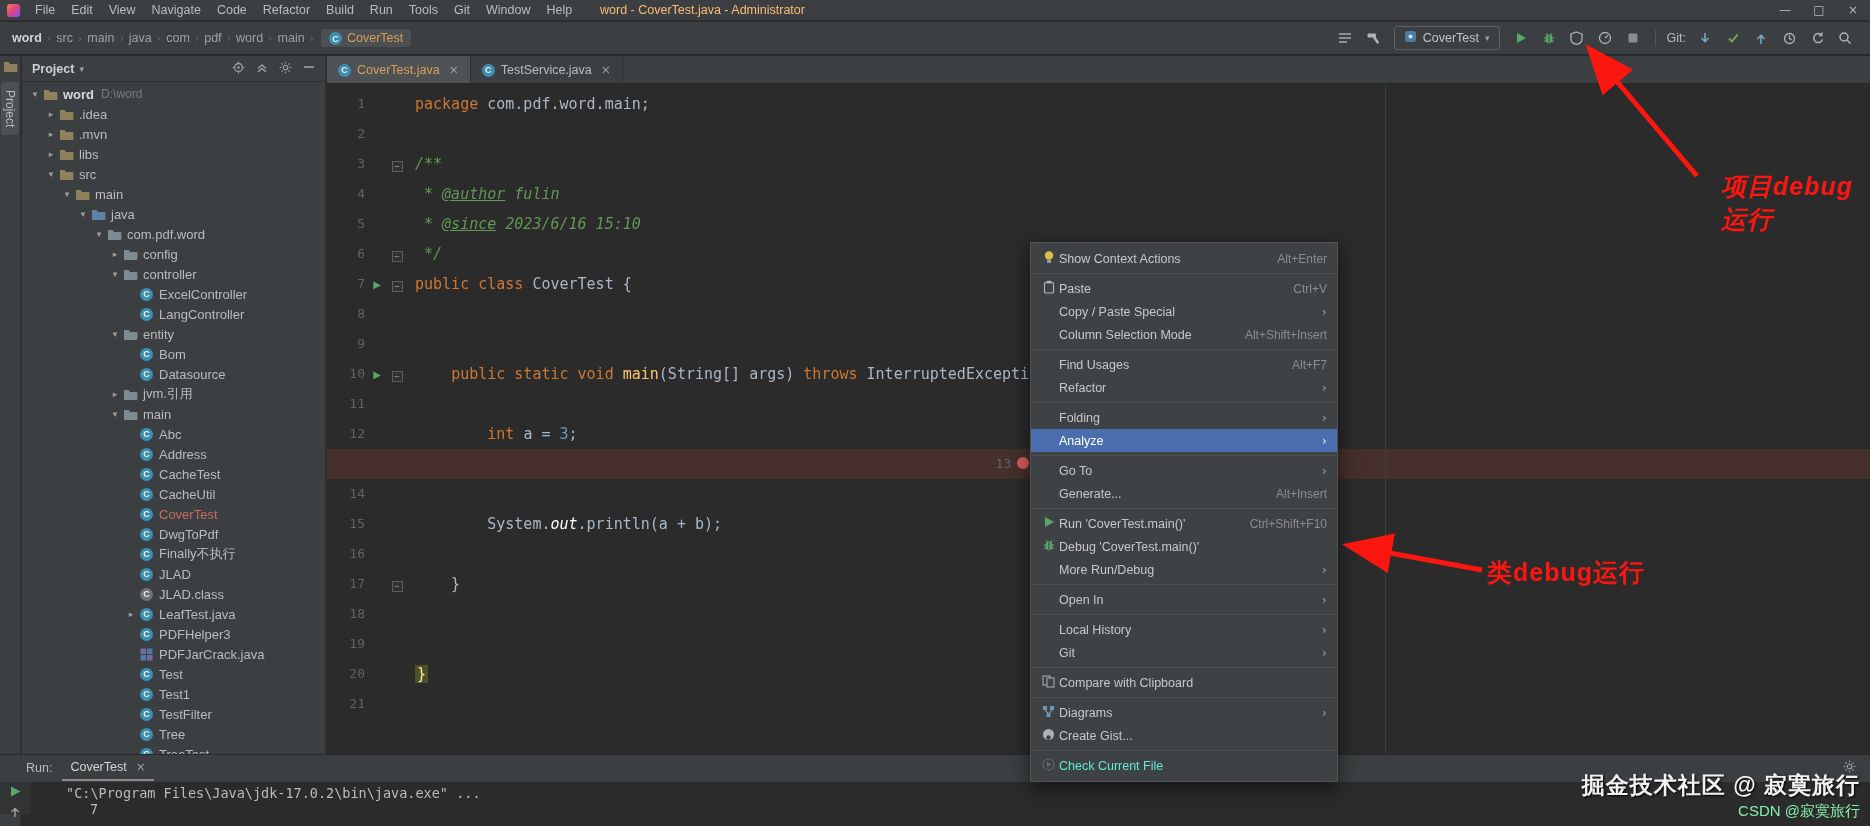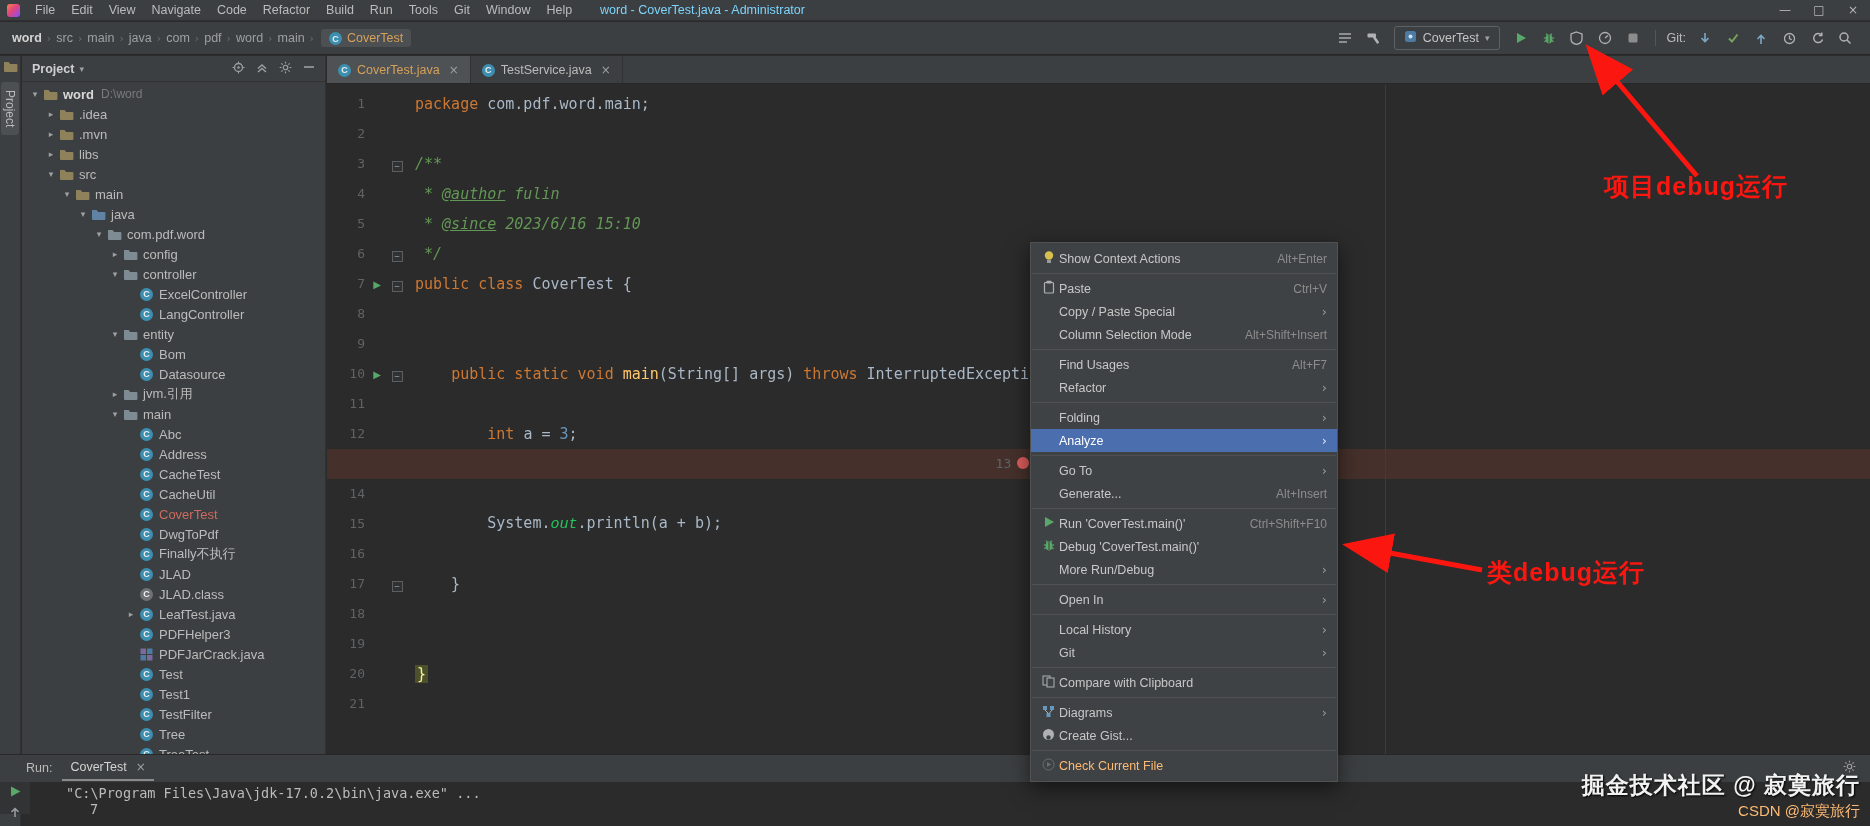--- a/index.html
+++ b/index.html
@@ -5,21 +5,21 @@
   *{margin:0;padding:0;box-sizing:border-box;}
   html,body{width:1870px;height:826px;background:#2b2b2b;}
   body{position:relative;overflow:hidden;font-family:"Liberation Sans",sans-serif;font-size:13px;color:#bbbbbb;}
   .glyph{font-family:"DejaVu Sans",sans-serif;}
 
   
   .titlebar{position:absolute;top:0;left:0;right:0;height:21px;background:#3c3f41;border-bottom:1px solid #303030;display:flex;align-items:center;z-index:5;}
   .logo{width:13px;height:13px;border-radius:3px;margin:0 7px;background:linear-gradient(135deg,#f5844e,#e3447c 45%,#7f52ff);flex:none;}
   .menus{display:flex;}
   .menu-item{padding:0 8px;line-height:21px;font-size:12.5px;color:#bbbbbb;}
-  .win-title{position:absolute;left:600px;color:#7dd3fc;font-size:12.5px;}
+  .win-title{position:absolute;left:600px;color:#fdba74;font-size:12.5px;}
   .win-controls{margin-left:auto;display:flex;height:100%;}
   .win-btn{width:34px;text-align:center;line-height:20px;font-size:12px;color:#b6b6b6;font-family:"DejaVu Sans",sans-serif;}
 
   
   .navbar{position:absolute;top:22px;left:0;right:0;height:33px;background:#3c3f41;border-bottom:1px solid #282828;display:flex;align-items:center;padding:0 10px;z-index:4;}
   .crumbs{display:flex;align-items:center;}
   .crumb{color:#9da0a3;font-size:12.5px;padding:1px 2px;}
   .crumb.first{color:#d3d3d3;font-weight:bold;}
   .crumb-sep{color:#6c6c6c;margin:0 3px;font-size:11px;}
   .crumb-current{display:flex;align-items:center;gap:5px;background:#4c5052;border-radius:3px;padding:2px 8px;margin-left:4px;color:#d5a05a;font-size:12.5px;}
@@ -64,55 +64,55 @@
   .runmark{color:#59a869;font-size:10px;font-family:"DejaVu Sans",sans-serif;}
   .bpdot{width:12px;height:12px;border-radius:50%;background:#db5c5c;display:inline-block;}
   .foldbox{display:inline-block;width:11px;height:11px;line-height:9px;border:1px solid #5e5e5e;color:#9a9a9a;font-size:9px;background:#2f3234;}
   .ctext{white-space:pre;margin-left:6px;color:#a9b7c6;}
   .tok-kw{color:#cc7832;}
   .tok-pl{color:#a9b7c6;}
   .tok-doc{color:#629755;font-style:italic;}
   .tok-doctag{color:#629755;font-style:italic;font-weight:normal;text-decoration:underline;}
   .tok-num{color:#6897bb;}
   .tok-mth{color:#ffc66b;}
-  .tok-fld{color:#22c55e;font-style:italic;font-family:Liberation Mono, monospace;}
+  .tok-fld{color:#ffffff;font-style:italic;}
   .tok-brace{background:#4a512b;color:#ffef98;padding:0 2px;}
   .wrap-guide{position:absolute;top:29px;bottom:0;left:1058px;border-left:1px solid #393d3e;}
 
   
   .context-menu{position:absolute;left:1030px;top:242px;width:308px;background:#3f4244;border:1px solid #525252;box-shadow:0 6px 20px rgba(0,0,0,.55);z-index:20;padding:4px 0;}
   .cm-item{height:23px;display:flex;align-items:center;padding:0 10px 0 7px;font-size:12.5px;color:#c7c7c7;}
   .cm-ic{width:21px;flex:none;display:inline-flex;justify-content:center;align-items:center;}
   .cm-label{flex:1;white-space:nowrap;}
   .cm-right{color:#8c8c8c;font-size:12px;margin-left:14px;}
   .cm-arrow{color:#9a9a9a;margin-left:14px;font-size:13px;font-family:"DejaVu Sans",sans-serif;}
   .cm-item.sel{background:#4b6eaf;color:#ffffff;}
   .cm-item.sel .cm-right,.cm-item.sel .cm-arrow{color:#dbe4f5;}
-  .cm-item.dis{color:#fdba74;}
+  .cm-item.dis{color:#5eead4;}
   .cm-sep{height:1px;background:#515151;margin:3px 1px;}
 
   
   .run-panel{position:absolute;left:0;right:0;bottom:12px;height:60px;background:#3c3f41;border-top:1px solid #282828;z-index:6;}
   .rp-header{height:26px;display:flex;align-items:center;padding-left:26px;gap:10px;position:relative;}
   .rp-label{font-size:12.5px;color:#bbbbbb;}
   .rp-tab{display:inline-flex;align-items:center;gap:6px;height:100%;padding:0 8px;border-bottom:2px solid #8a8a8a;color:#d3d3d3;font-size:12.5px;}
   .rp-gear{position:absolute;right:14px;top:5px;}
   .rp-body{position:absolute;top:27px;left:0;right:0;bottom:0;background:#2b2b2b;display:flex;}
   .rp-stripe{width:30px;background:#313335;display:flex;flex-direction:column;align-items:center;padding-top:3px;gap:5px;flex:none;}
   .console{font-family:"DejaVu Sans Mono",monospace;font-size:13.5px;color:#bbbbbb;padding:3px 0 0 36px;}
   .console .cl2{padding-left:24px;}
 
   
   .arrows{position:absolute;left:0;top:0;z-index:26;pointer-events:none;}
   .anno{position:absolute;color:#fb1710;font-size:25px;font-weight:bold;z-index:27;letter-spacing:1px;}
-  .anno1{left:1604px;top:170px;}
+  .anno1{left:1721px;top:170px;font-style:italic;}
   .anno2{left:1487px;top:556px;}
   .watermark{position:absolute;right:10px;bottom:5px;text-align:right;z-index:30;}
   .wm1{font-size:23px;font-weight:bold;color:#f2f2f2;text-shadow:1px 1px 2px #000;letter-spacing:1px;}
-  .wm2{font-size:15px;color:#fdba74;margin-top:1px;}
+  .wm2{font-size:15px;color:#86efac;margin-top:1px;}
 </style>
 </head>
 <body>
 
 <div class="titlebar">
   <span class="logo"></span>
   <nav class="menus">
       <span class="menu-item">File</span>
       <span class="menu-item">Edit</span>
       <span class="menu-item">View</span>

